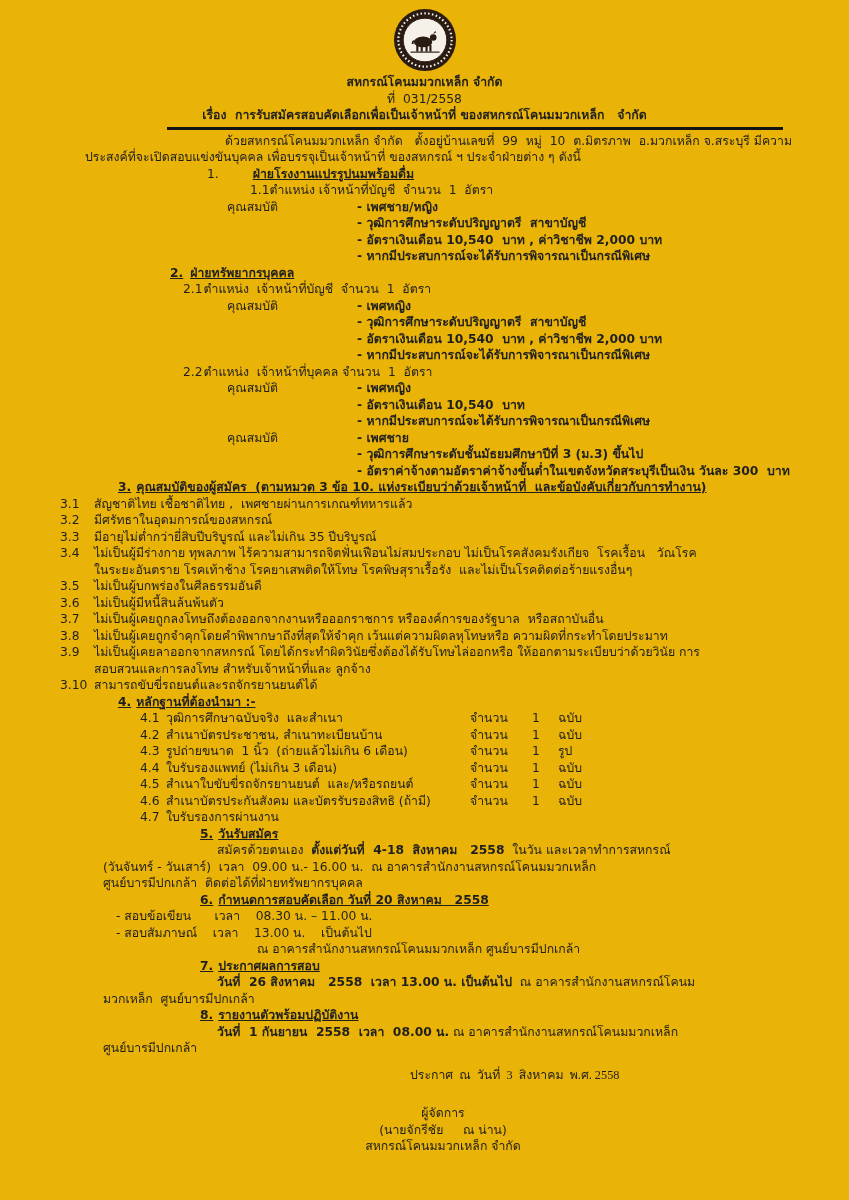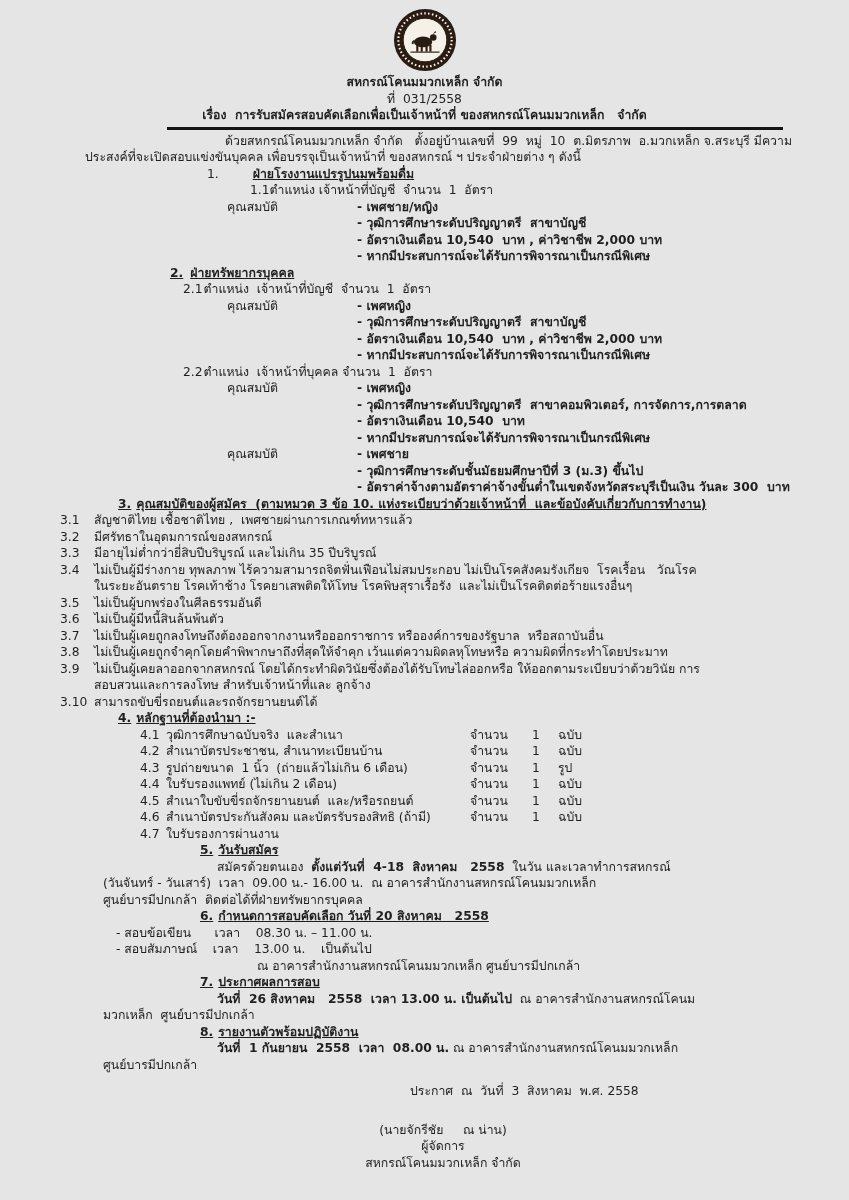--- a/index.html
+++ b/index.html
@@ -1,17 +1,17 @@
 <!DOCTYPE html>
 <html lang="th"><head>
 <meta charset="utf-8">
 <style>
   html,body{margin:0;padding:0;background:#ffffff;}
   .page{
-    width:849px;height:1200px;background:#e5e5e5;color:#1f1f1f;
+    width:849px;height:1200px;background:#eab308;color:#1f1f1f;
     font-family:"DejaVu Sans","Liberation Sans",sans-serif;
     font-size:12.3px;line-height:16.5px;position:relative;overflow:hidden;
   }
   .center{text-align:center;}
   .bold{font-weight:700;}
   .u{text-decoration:underline;}
   .pw{white-space:pre-wrap;}
   .seal{display:block;margin:8px auto 2px auto;width:64px;height:64px;}
   .rule{height:3px;background:#141414;width:616px;margin:3px 0 3px 167px;}
   .intro{margin:1px 52px 0 85px;text-indent:140px;}
@@ -31,21 +31,21 @@
   .s3text{width:612px;white-space:pre-wrap;}
   .s4row{margin-left:140px;display:flex;}
   .s4num{width:26px;flex:none;}
   .s4text{width:304px;flex:none;white-space:pre-wrap;}
   .s4qty{width:62px;flex:none;}
   .s4count{width:26px;flex:none;}
   .ind1{margin-left:217px;}
   .ind0{margin-left:103px;}
   .s6b{margin-left:116px;white-space:pre-wrap;}
   .s6loc{margin-left:257px;}
-  .announce{margin-left:410px;margin-top:10px;white-space:pre-wrap;}
+  .announce{margin-left:410px;margin-top:10px;white-space:pre-wrap;font-family:Liberation Serif, serif;}
   .sig{width:250px;margin:22px 0 0 318px;text-align:center;}
   .sig>div{white-space:pre-wrap;}
 </style>
 </head>
 <body>
 
 <div class="page">
 
   <svg class="seal" viewBox="0 0 66 66" aria-hidden="true">
     <circle cx="33" cy="33" r="32" fill="#2a1c12"></circle>
@@ -110,21 +110,20 @@
   </div>
 
   <div class="posline2 pw">
     <span>2.2</span>
     <span class="pw">ตำแหน่ง  เจ้าหน้าที่บุคคล จำนวน  1  อัตรา</span>
   </div>
   <div class="qual">
     <span class="qlabel">คุณสมบัติ</span>
     <div class="bullets">
       <div>- เพศหญิง</div>
-      <div>- วุฒิการศึกษาระดับปริญญาตรี  สาขาคอมพิวเตอร์, การจัดการ,การตลาด</div>
       <div>- อัตราเงินเดือน 10,540  บาท</div>
       <div>- หากมีประสบการณ์จะได้รับการพิจารณาเป็นกรณีพิเศษ</div>
     </div>
   </div>
 
   <div class="qual">
     <span class="qlabel">คุณสมบัติ</span>
     <div class="bullets">
       <div>- เพศชาย</div>
       <div>- วุฒิการศึกษาระดับชั้นมัธยมศึกษาปีที่ 3 (ม.3) ขึ้นไป</div>
@@ -197,21 +196,21 @@
     </div>
   <div class="s4row">
       <span class="s4num">4.3</span>
       <span class="s4text">รูปถ่ายขนาด  1 นิ้ว  (ถ่ายแล้วไม่เกิน 6 เดือน)</span>
       <span class="s4qty">จำนวน</span>
       <span class="s4count">1</span>
       <span class="s4unit">รูป</span>
     </div>
   <div class="s4row">
       <span class="s4num">4.4</span>
-      <span class="s4text">ใบรับรองแพทย์ (ไม่เกิน 2 เดือน)</span>
+      <span class="s4text">ใบรับรองแพทย์ (ไม่เกิน 3 เดือน)</span>
       <span class="s4qty">จำนวน</span>
       <span class="s4count">1</span>
       <span class="s4unit">ฉบับ</span>
     </div>
   <div class="s4row">
       <span class="s4num">4.5</span>
       <span class="s4text">สำเนาใบขับขี่รถจักรยานยนต์  และ/หรือรถยนต์</span>
       <span class="s4qty">จำนวน</span>
       <span class="s4count">1</span>
       <span class="s4unit">ฉบับ</span>
@@ -257,18 +256,18 @@
   <div class="sechead">
     <span class="bold u">8.</span>
     <span class="bold u">รายงานตัวพร้อมปฏิบัติงาน</span>
   </div>
   <div class="ind1 pw"><span class="bold pw">วันที่  1 กันยายน  2558  เวลา  08.00 น.</span><span class="pw"> ณ อาคารสำนักงานสหกรณ์โคนมมวกเหล็ก</span></div>
   <div class="ind0 pw">ศูนย์บารมีปกเกล้า</div>
 
   <div class="announce">ประกาศ  ณ  วันที่  3  สิงหาคม  พ.ศ. 2558</div>
 
   <div class="sig">
+    <div>ผู้จัดการ</div>
     <div>(นายจักรีชัย     ณ น่าน)</div>
-    <div>ผู้จัดการ</div>
     <div>สหกรณ์โคนมมวกเหล็ก จำกัด</div>
   </div>
 
 </div>
 
 </body></html>

